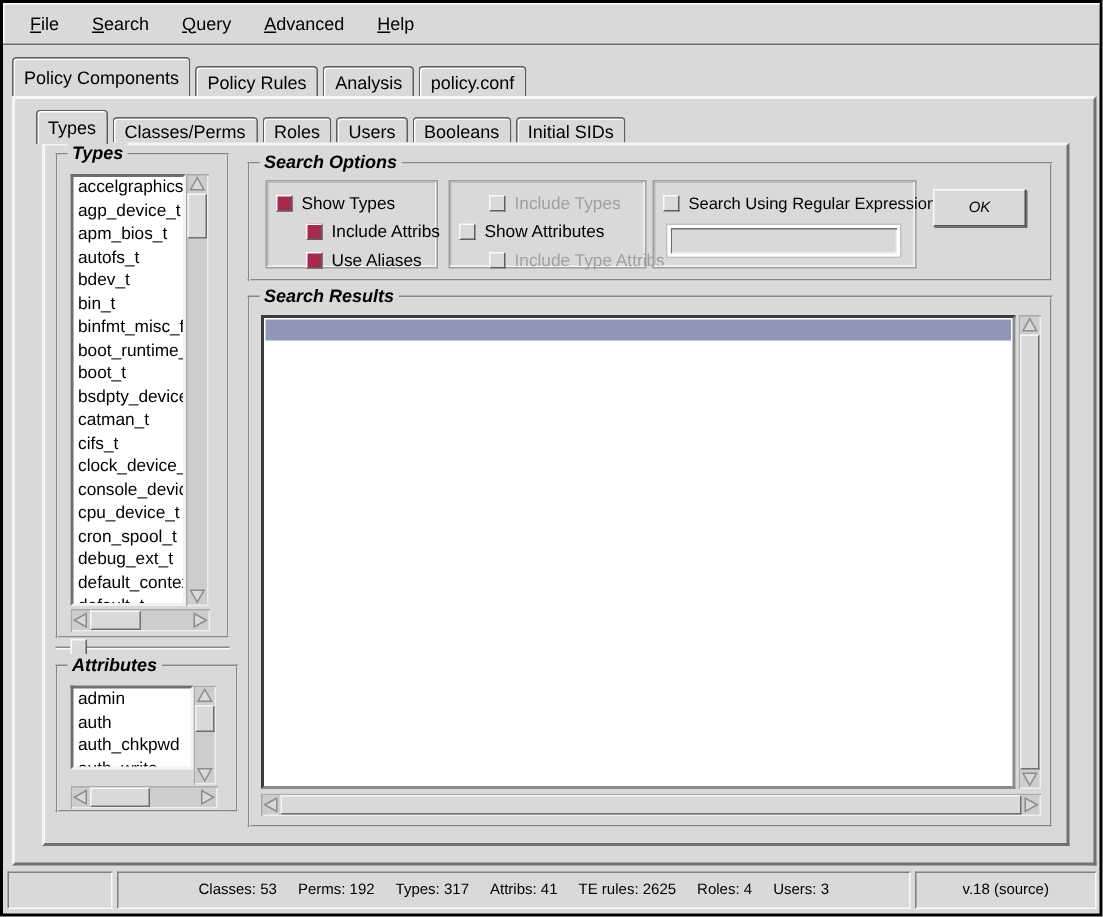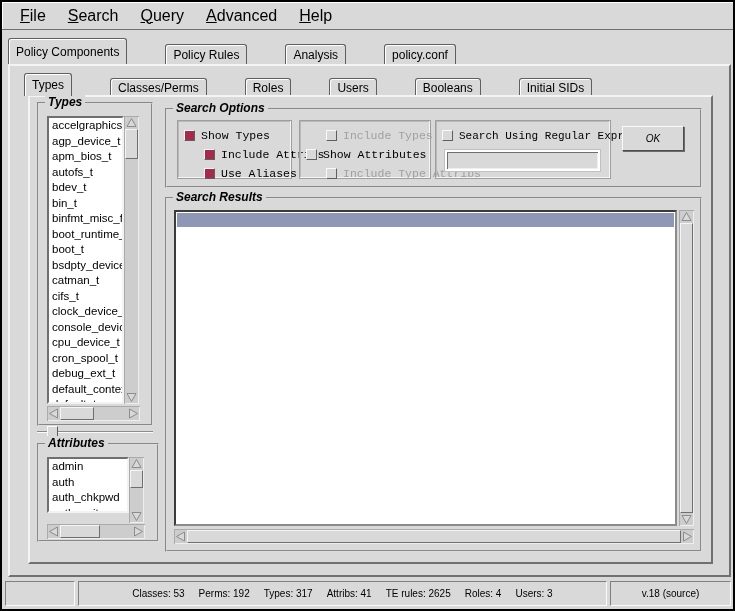--- a/index.html
+++ b/index.html
@@ -13,25 +13,25 @@
   }
 
   
   .menubar {
     position:absolute; left:0; top:0; width:731px; height:28px;
     background:var(--background,#d9d9d9);
     border-bottom:1px solid #6f6f6f;
     box-shadow:inset 1px 1px 0 #ffffff;
     display:flex; align-items:center; padding-left:10px;
   }
-  .mi { display:inline-block; padding:2px 8px; margin-right:6px; font-size:16px; }
+  .mi { display:inline-block; padding:2px 8px; margin-right:6px; font-size:12px; }
   .mi::first-letter { text-decoration:underline; }
 
   
-  .tabrow { position:absolute; display:flex; align-items:flex-end;gap:35px; }
+  .tabrow { position:absolute; display:flex; align-items:flex-end; }
   .tab {
     background:var(--background,#d9d9d9);
     border:1px solid #5f5f5f; border-bottom:none;
     border-radius:3px 3px 0 0;
     box-shadow:inset 1px 1px 0 #fff;
     padding:0 7px; margin-right:3px; font-size:12px;
     display:flex; align-items:center; height:20px; white-space:nowrap;
   }
   .tab.active { height:26px; z-index:3; position:relative; }
   .subtab { height:18px; }
@@ -65,21 +65,21 @@
   .sb-btn { flex:0 0 13px; display:flex; align-items:center; justify-content:center; }
   .sb-trough { flex:1; position:relative; }
   .sb-thumb {
     position:absolute; background:#d9d9d9;
     border:1px solid; border-color:#f5f5f5 #6e6e6e #6e6e6e #f5f5f5;
   }
   .sb-v .sb-thumb { left:1px; right:1px; top:0; }
   .sb-h .sb-thumb { top:1px; bottom:1px; left:0; }
 
   
-  .chk { display:flex; align-items:center; height:19px; white-space:nowrap;font-family:Liberation Mono, monospace; }
+  .chk { display:flex; align-items:center; height:19px; white-space:nowrap; }
   .chk .box {
     width:11px; height:11px; flex:0 0 11px;
     background:var(--background,#d9d9d9);
     border:1px solid; border-color:#fafafa #5f5f5f #5f5f5f #fafafa;
     margin-right:6px;
   }
   .chk.checked .box { background:var(--checkbox-checked,#a52a4c); }
   .chk.disabled .lab { color:#a0a0a0; }
   .chk.indent { margin-left:20px; }
 

